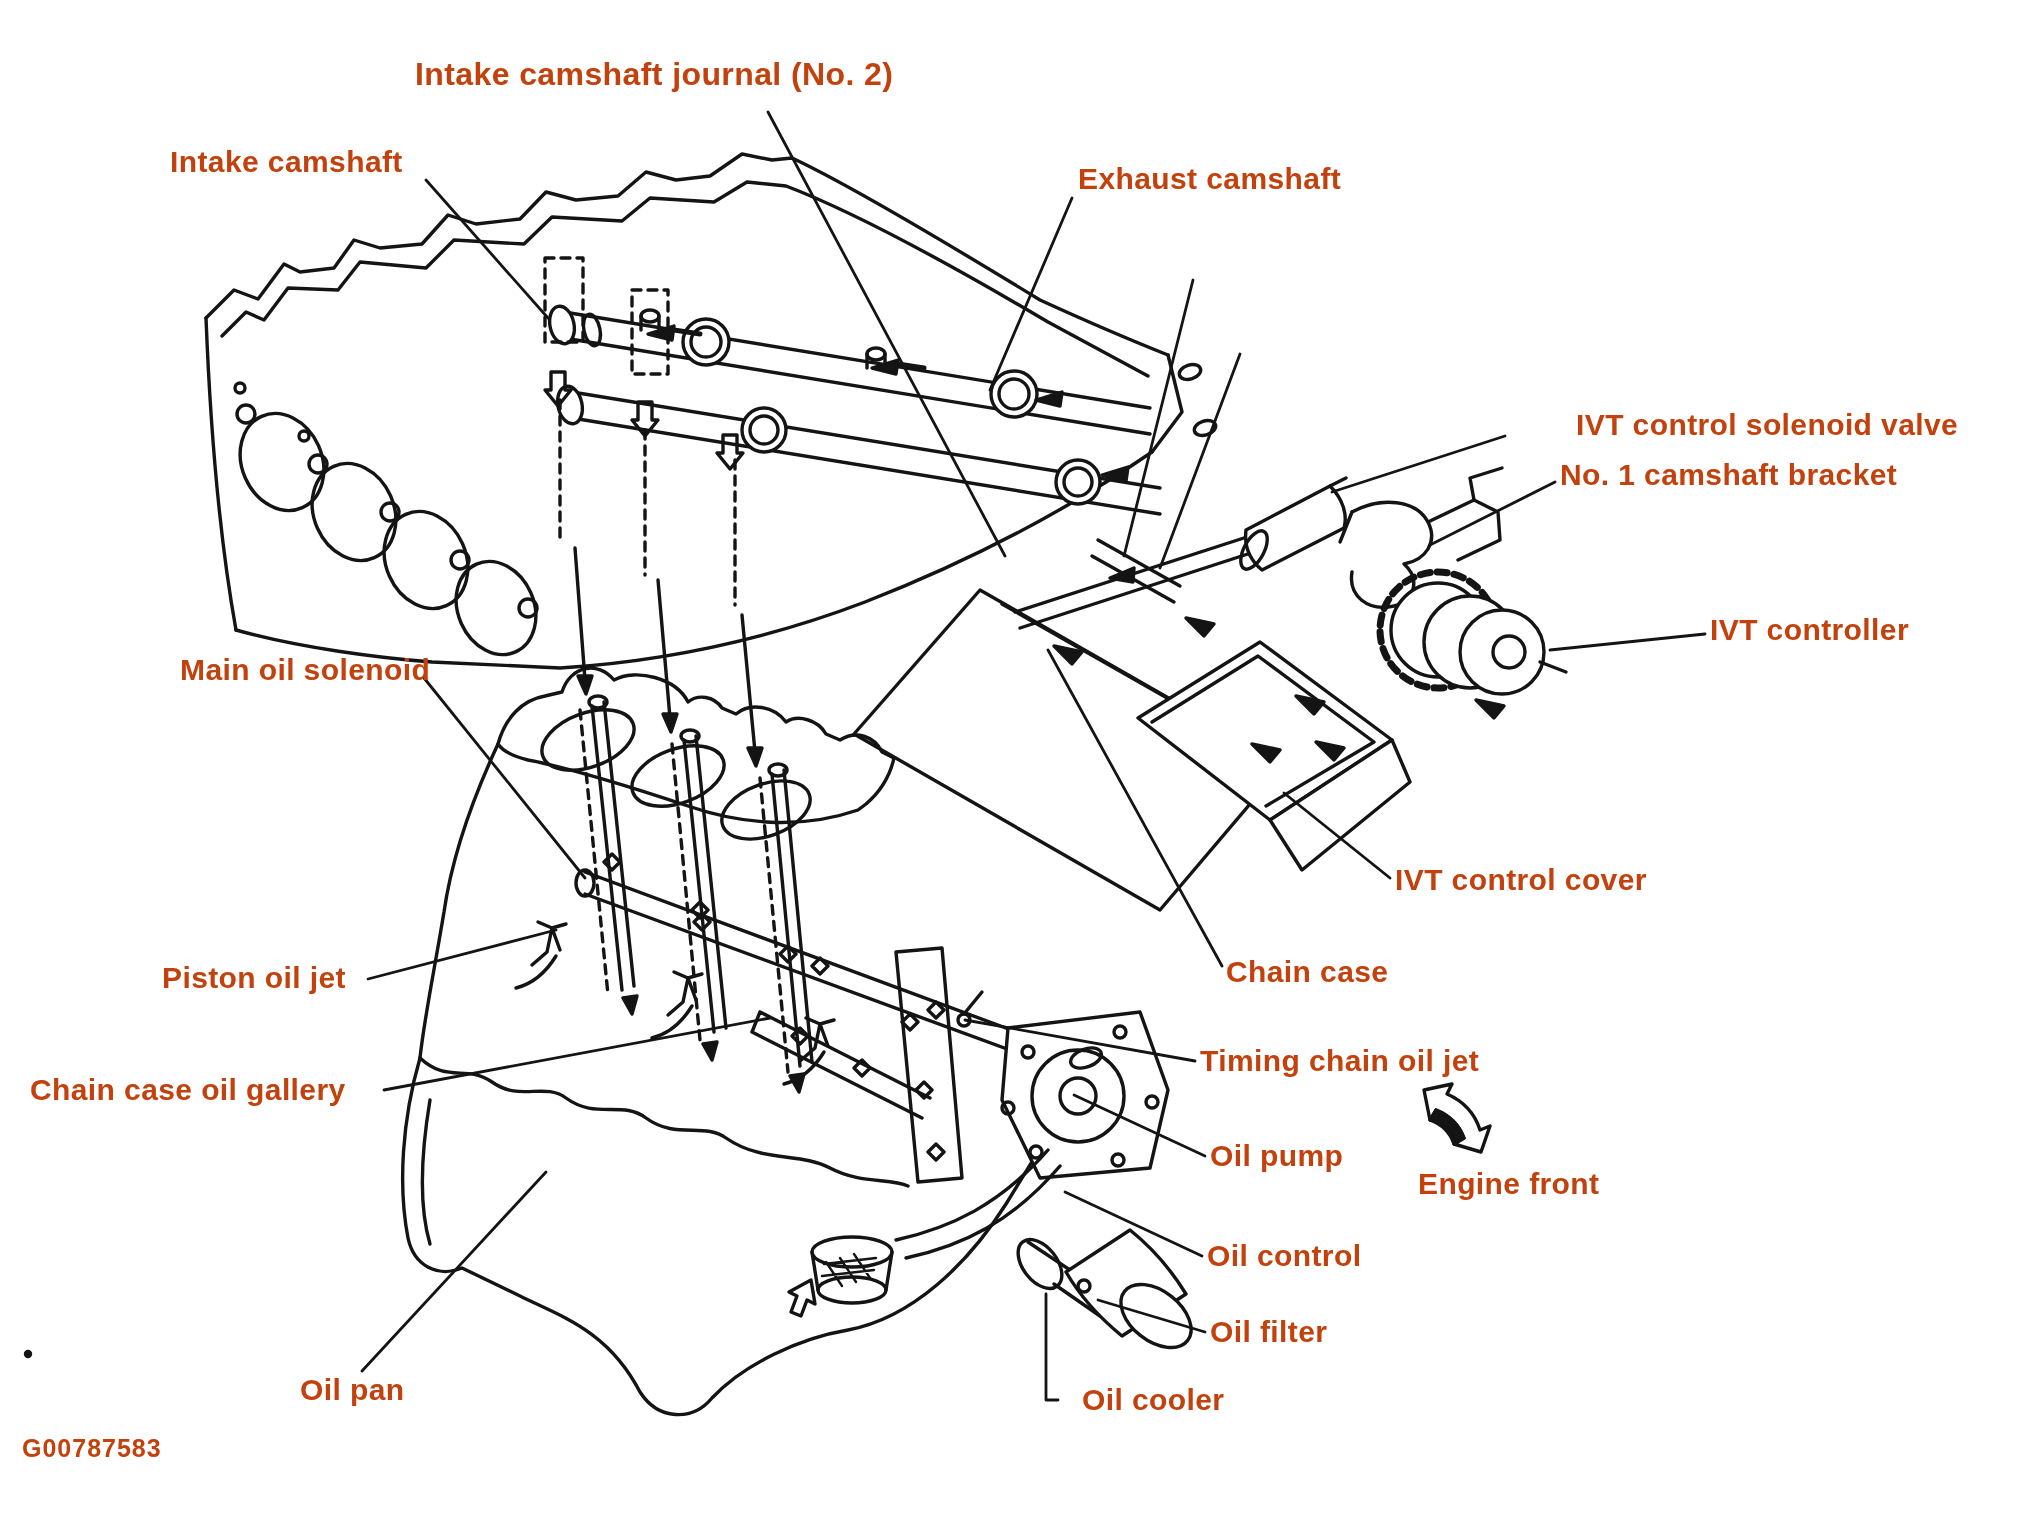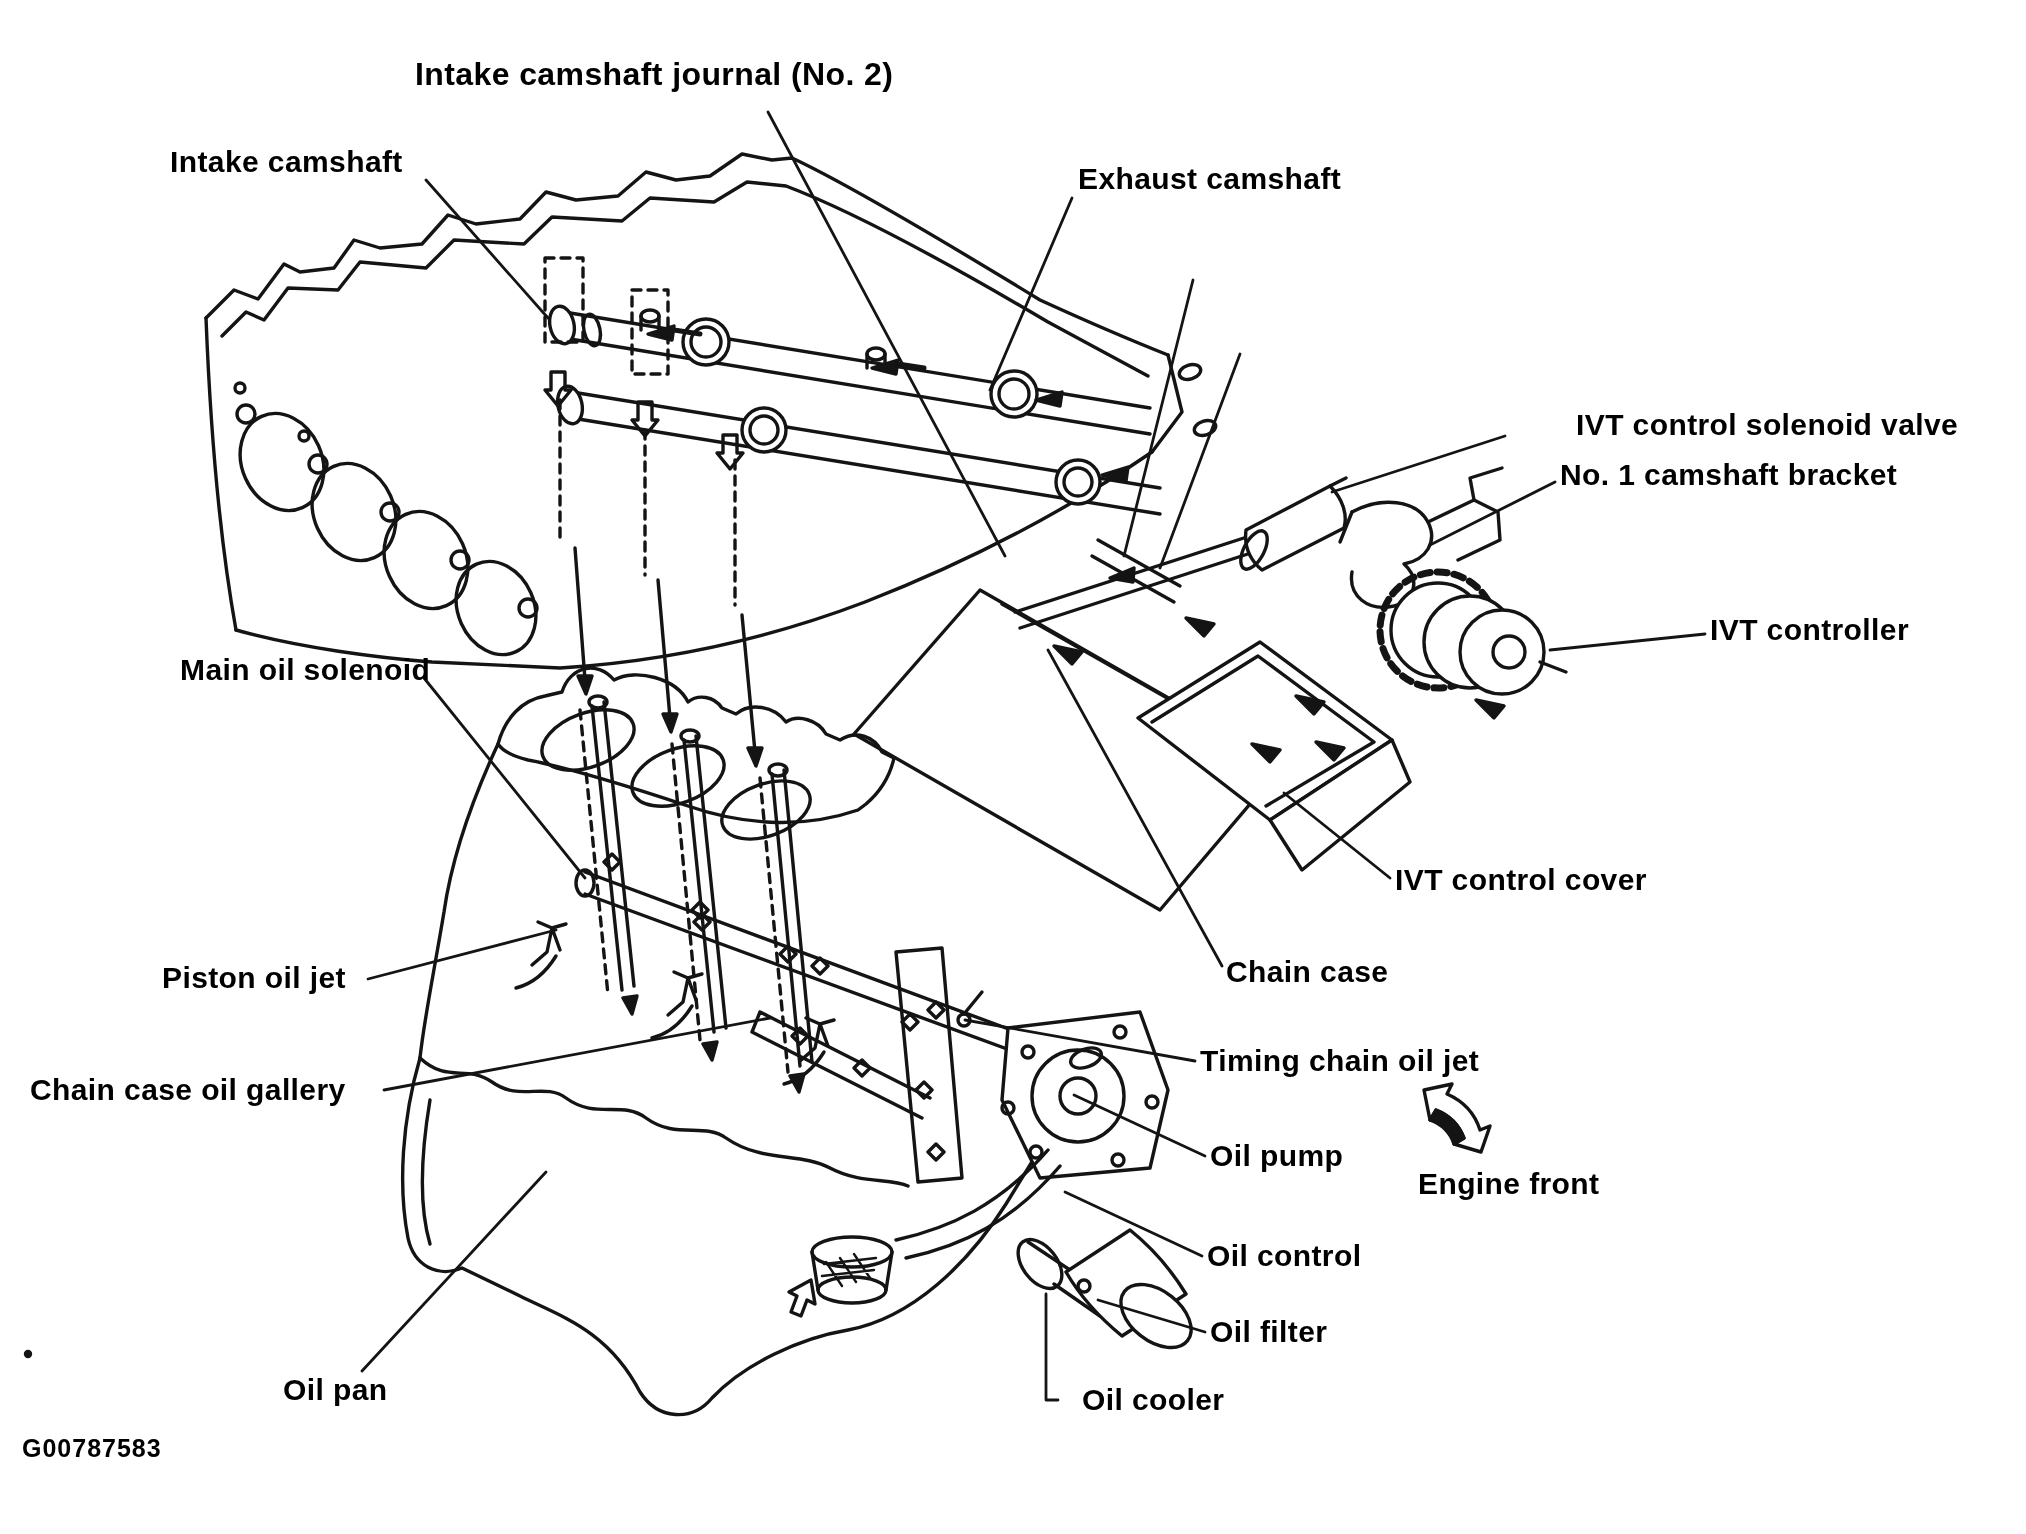--- a/index.html
+++ b/index.html
@@ -1,19 +1,19 @@
 <!DOCTYPE html>
 <html><head>
 <meta charset="utf-8">
 <style>
   html,body{margin:0;padding:0;background:#fff;}
   #stage{position:relative;width:2026px;height:1534px;background:#ffffff;overflow:hidden;
          font-family:"Liberation Sans",sans-serif;}
   #drawing{position:absolute;left:0;top:0;}
-  .lbl{position:absolute;white-space:nowrap;color:#000000;
+  .lbl{position:absolute;white-space:nowrap;color:#c2410c;
        font:600 30px/1.05 "Liberation Sans",sans-serif;letter-spacing:.4px;}
   .lbl.big{font-size:32px;}
   .lbl.code{font:700 25px/1 "Liberation Sans",sans-serif;letter-spacing:1px;text-align:right;}
 </style>
 </head>
 <body>
 
 <div id="stage">
 
 <svg id="drawing" width="2026" height="1534" viewBox="0 0 2026 1534" fill="none" stroke="#141414" stroke-width="3.4" stroke-linecap="round" stroke-linejoin="round">
@@ -265,20 +265,20 @@
 <div class="lbl" style="left:1576px;top:409px">IVT control solenoid valve</div>
 <div class="lbl" style="left:1560px;top:459px">No. 1 camshaft bracket</div>
 <div class="lbl" style="left:1710px;top:614px">IVT controller</div>
 <div class="lbl" style="left:1395px;top:864px">IVT control cover</div>
 <div class="lbl" style="left:1226px;top:956px">Chain case</div>
 <div class="lbl" style="left:1200px;top:1045px">Timing chain oil jet</div>
 <div class="lbl" style="left:1210px;top:1140px">Oil pump</div>
 <div class="lbl" style="left:1207px;top:1240px">Oil control</div>
 <div class="lbl" style="left:1210px;top:1316px">Oil filter</div>
 <div class="lbl" style="left:1082px;top:1384px">Oil cooler</div>
-<div class="lbl" style="left:283px;top:1374px">Oil pan</div>
+<div class="lbl" style="left:300px;top:1374px">Oil pan</div>
 <div class="lbl" style="left:180px;top:654px">Main oil solenoid</div>
 <div class="lbl" style="left:162px;top:962px">Piston oil jet</div>
 <div class="lbl" style="left:30px;top:1074px">Chain case oil gallery</div>
 <div class="lbl" style="left:1418px;top:1168px">Engine front</div>
 <div class="lbl code" style="left:22px;top:1436px">G00787583</div>
 
 </div>
 
 </body></html>

